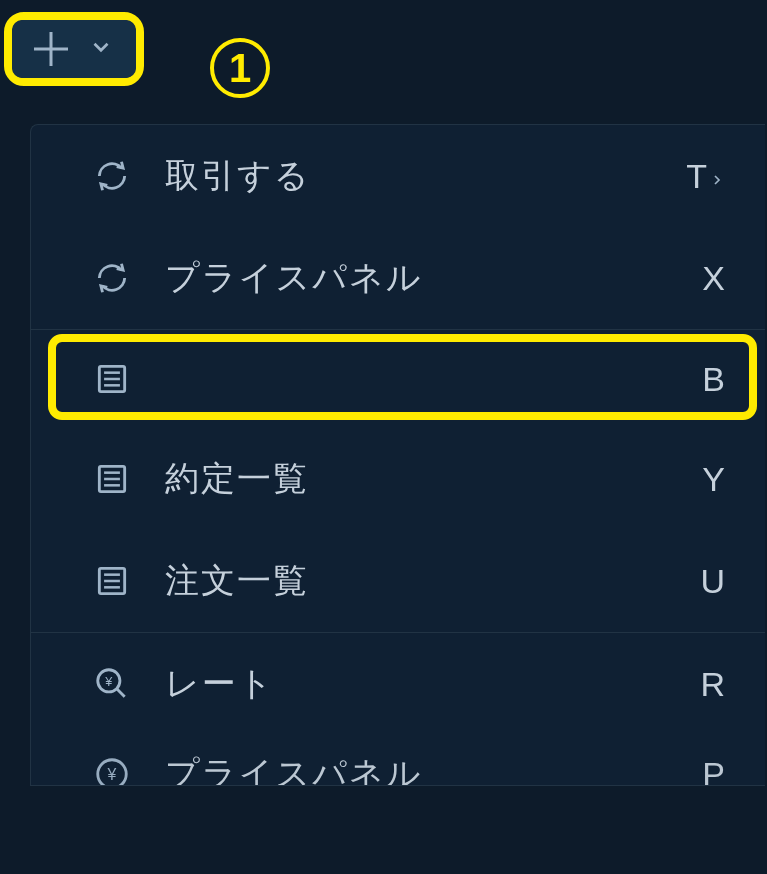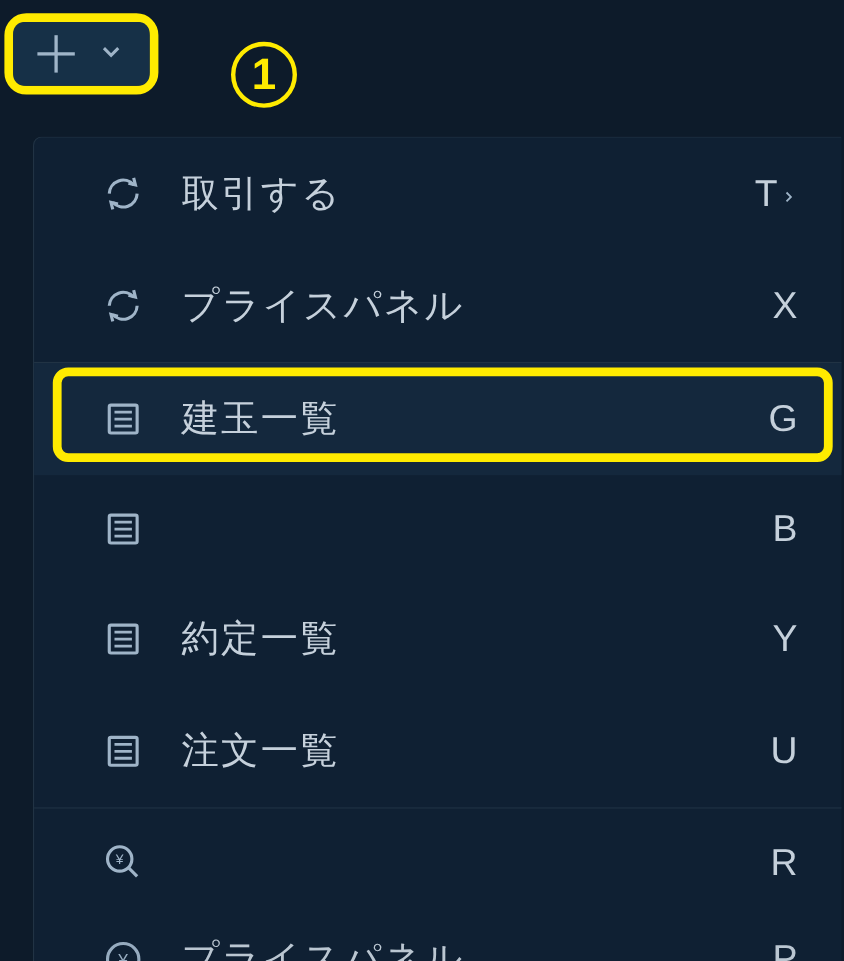--- a/index.html
+++ b/index.html
@@ -163,81 +163,70 @@
             <path d="M4 12a8 8 0 0 1 14-5M20 12a8 8 0 0 1-14 5"></path>
             <path d="M18 3l1 4-4-1M6 21l-1-4 4 1"></path>
           </svg>
       </span>
       <span class="label">プライスパネル</span>
       <span class="shortcut">X</span>
     </div>
   </div>
 
   <div class="menu-section">
-    <div class="menu-item hovered">
+
+    <div class="menu-item">
       <span class="icon-slot icon-list">
         <svg viewBox="0 0 24 24">
             <rect x="4" y="4" width="16" height="16" rx="1" fill="none" stroke="#9fb4c8" stroke-width="1.8"></rect>
             <line x1="7" y1="8" x2="17" y2="8" stroke="#9fb4c8" stroke-width="1.6"></line>
             <line x1="7" y1="12" x2="17" y2="12" stroke="#9fb4c8" stroke-width="1.6"></line>
             <line x1="7" y1="16" x2="17" y2="16" stroke="#9fb4c8" stroke-width="1.6"></line>
           </svg>
       </span>
-      <span class="label">建玉一覧</span>
-      <span class="shortcut">G</span>
+      <span class="shortcut">B</span>
     </div>
 
     <div class="menu-item">
       <span class="icon-slot icon-list">
         <svg viewBox="0 0 24 24">
             <rect x="4" y="4" width="16" height="16" rx="1" fill="none" stroke="#9fb4c8" stroke-width="1.8"></rect>
             <line x1="7" y1="8" x2="17" y2="8" stroke="#9fb4c8" stroke-width="1.6"></line>
             <line x1="7" y1="12" x2="17" y2="12" stroke="#9fb4c8" stroke-width="1.6"></line>
             <line x1="7" y1="16" x2="17" y2="16" stroke="#9fb4c8" stroke-width="1.6"></line>
           </svg>
       </span>
-      <span class="shortcut">B</span>
+      <span class="label">約定一覧</span>
+      <span class="shortcut">Y</span>
     </div>
 
     <div class="menu-item">
       <span class="icon-slot icon-list">
         <svg viewBox="0 0 24 24">
             <rect x="4" y="4" width="16" height="16" rx="1" fill="none" stroke="#9fb4c8" stroke-width="1.8"></rect>
             <line x1="7" y1="8" x2="17" y2="8" stroke="#9fb4c8" stroke-width="1.6"></line>
             <line x1="7" y1="12" x2="17" y2="12" stroke="#9fb4c8" stroke-width="1.6"></line>
             <line x1="7" y1="16" x2="17" y2="16" stroke="#9fb4c8" stroke-width="1.6"></line>
           </svg>
       </span>
-      <span class="label">約定一覧</span>
-      <span class="shortcut">Y</span>
-    </div>
-
-    <div class="menu-item">
-      <span class="icon-slot icon-list">
-        <svg viewBox="0 0 24 24">
-            <rect x="4" y="4" width="16" height="16" rx="1" fill="none" stroke="#9fb4c8" stroke-width="1.8"></rect>
-            <line x1="7" y1="8" x2="17" y2="8" stroke="#9fb4c8" stroke-width="1.6"></line>
-            <line x1="7" y1="12" x2="17" y2="12" stroke="#9fb4c8" stroke-width="1.6"></line>
-            <line x1="7" y1="16" x2="17" y2="16" stroke="#9fb4c8" stroke-width="1.6"></line>
-          </svg>
-      </span>
       <span class="label">注文一覧</span>
       <span class="shortcut">U</span>
     </div>
   </div>
 
   <div class="menu-section">
     <div class="menu-item">
       <span class="icon-slot icon-rate">
         <svg viewBox="0 0 24 24">
             <circle cx="10" cy="10" r="7"></circle>
             <path d="M15 15l5 5"></path>
             <text x="10" y="13" font-size="8" text-anchor="middle" fill="#9fb4c8" stroke="none">¥</text>
           </svg>
       </span>
+      <span class="label">レート</span>
       <span class="shortcut">R</span>
     </div>
 
     <div class="menu-item partial" style="padding-bottom:0; height:50px; overflow:hidden;">
       <span class="icon-slot icon-price">
         <svg viewBox="0 0 24 24">
             <circle cx="12" cy="12" r="9"></circle>
             <text x="12" y="16" font-size="10" text-anchor="middle" fill="#9fb4c8" stroke="none">¥</text>
           </svg>
       </span>

